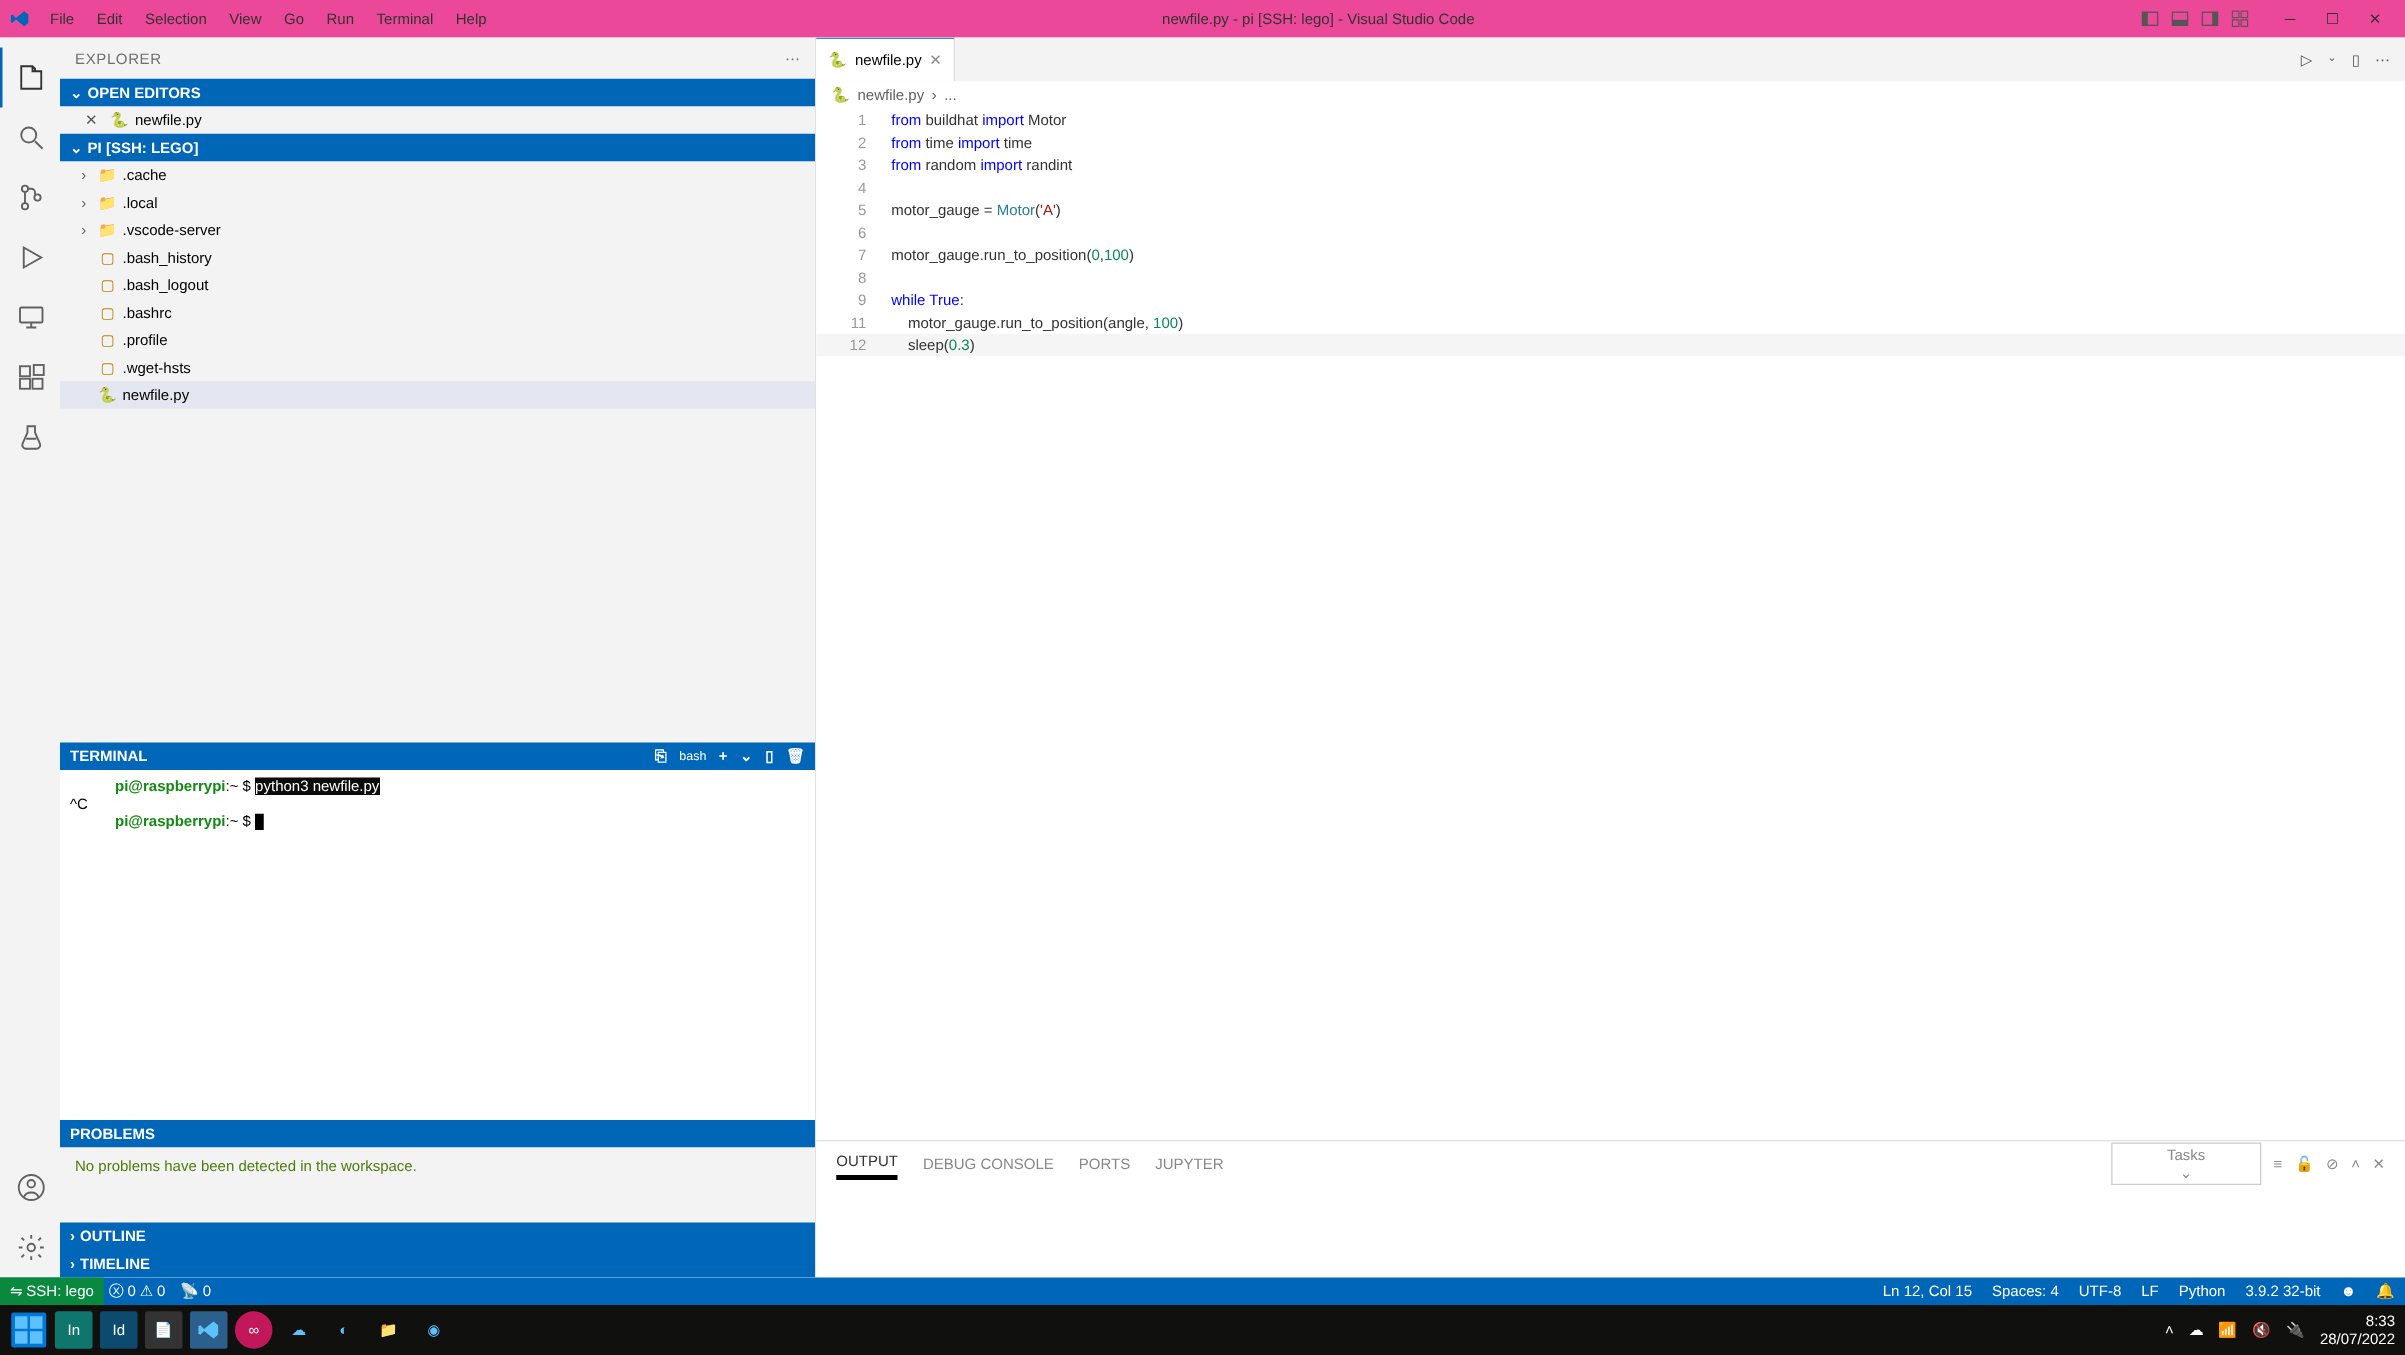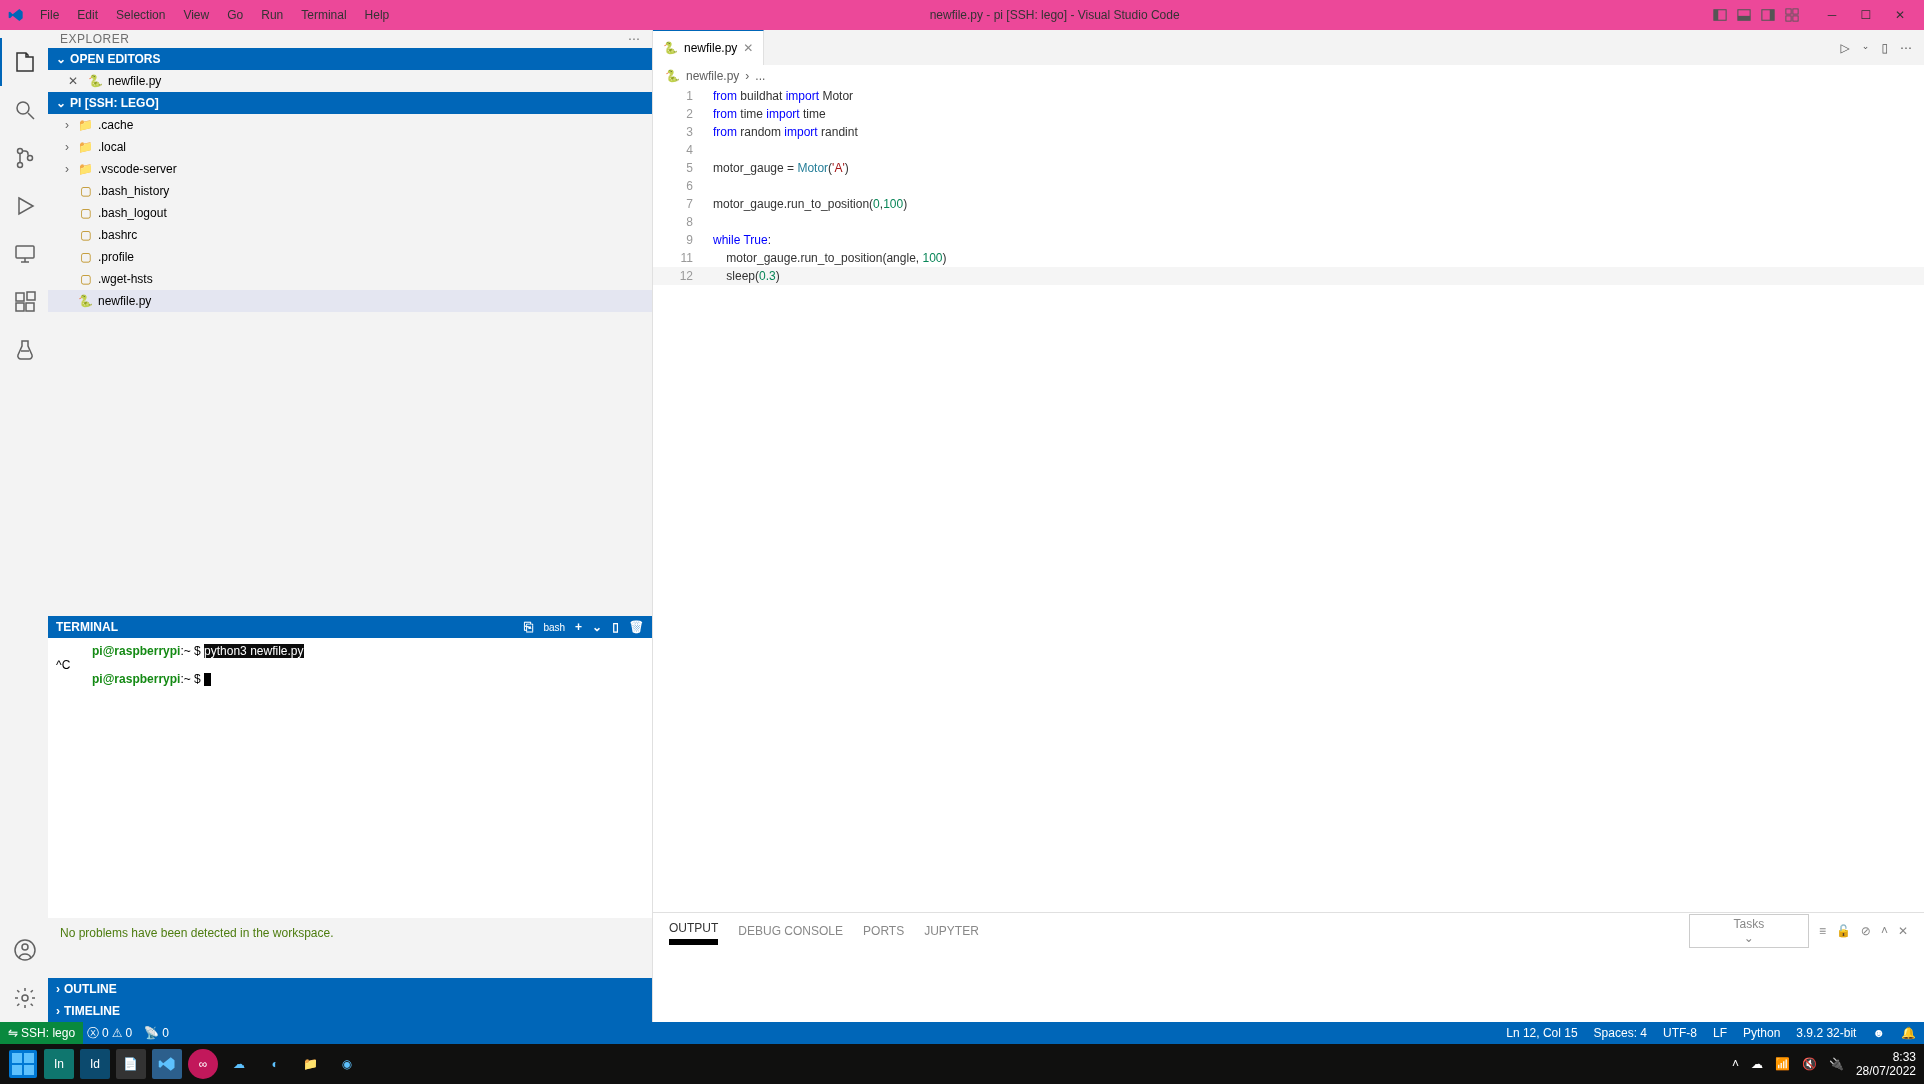--- a/index.html
+++ b/index.html
@@ -20,21 +20,21 @@
     .main { flex: 1; display: flex; overflow: hidden; }
     
     
     .activitybar { width: 48px; background: #f3f3f3; display: flex; flex-direction: column; align-items: center; padding-top: 8px; }
     .activitybar-item { width: 48px; height: 48px; display: flex; align-items: center; justify-content: center; cursor: pointer; color: #616161; border-left: 2px solid transparent; }
     .activitybar-item.active { border-left: 2px solid #0066b8; color: #333; }
     .activitybar-bottom { margin-top: auto; }
     
     
     .sidebar { width: 605px; background: #f3f3f3; display: flex; flex-direction: column; border-right: 1px solid #e0e0e0; }
-    .sidebar-header { height: 18px; display: flex; align-items: center; padding: 0 12px; color: #6f6f6f; font-size: 11px; }
+    .sidebar-header { height: 33px; display: flex; align-items: center; padding: 0 12px; color: #6f6f6f; font-size: 11px; }
     .sidebar-header-title { flex: 1; letter-spacing: 0.5px; }
     .sh-actions { display:flex; gap:4px;}
     .section-header { background: #0066b8; color: #fff; height: 22px; display: flex; align-items: center; padding: 0 8px; font-size: 11px; font-weight: bold; cursor:pointer;}
     .section-header .chev { margin-right: 4px; }
     .file-item { height: 22px; display: flex; align-items: center; padding-left: 20px; cursor: pointer; gap:4px;}
     .file-item.selected { background: #e4e6f1; }
     .file-item .icon { width:16px; text-align:center; }
     .tree-indent { padding-left: 12px; }
     .folder-icon { color: #b8860b; }
     .py-icon { color: #3572A5; }
@@ -67,21 +67,21 @@
     .gutter { width: 60px; text-align: right; padding-right: 20px; color: #999; user-select: none; }
     .code-content { white-space: pre; color:#333;}
     .kw { color: #0000ff; }
     .str { color: #a31515; }
     .num { color: #098658; }
     .cls { color: #267f99; }
     
     .panel { height: 110px; border-top:1px solid #e0e0e0; display:flex; flex-direction:column;}
     .panel-tabs { display:flex; gap:20px; padding:4px 16px; align-items:center; height:35px; color:#888; font-size:11px;}
     .panel-tab { cursor:pointer; padding:4px 0;}
-    .panel-tab.active { color:#333; border-bottom:6px solid #000000;}
+    .panel-tab.active { color:#333; border-bottom:4px solid #000000;}
     .panel-right { margin-left:auto; display:flex; gap:10px; align-items:center;}
     .tasks-select { border:1px solid #ccc; padding:2px 6px; width:120px; display:flex; align-items:center; justify-content:space-between; font-size:11px; cursor:pointer;flex-direction:column;}
     
     
     .statusbar { height: 22px; background: #0066b8; color: #fff; display: flex; align-items: center; padding: 0 8px; font-size: 12px; }
     .status-left { display: flex; gap: 12px; align-items:center;}
     .status-remote { background: #09893e; height:22px; margin:-0px -8px 0 -8px; padding: 0 8px; display:flex; align-items:center; gap:4px;}
     .status-right { margin-left: auto; display: flex; gap: 16px; align-items:center;}
     .status-item { cursor:pointer; display:flex; align-items:center; gap:3px;}
     
@@ -303,20 +303,23 @@
         </div>
       </div>
       <div class="terminal-body">
         <div><span class="term-green">pi@raspberrypi</span><span>:~ $ </span><span class="term-hl">python3 newfile.py</span></div>
         <div>^C</div>
         <div><span class="term-green">pi@raspberrypi</span><span>:~ $ </span><span class="term-cursor"></span></div>
       </div>
     </div>
 
     <div class="problems-section">
+      <div class="section-header">
+        <span>PROBLEMS</span>
+      </div>
       <div class="problems-body">No problems have been detected in the workspace.</div>
     </div>
 
     <div class="section-header">
       <span class="chev">›</span>
       <span>OUTLINE</span>
     </div>
     <div class="section-header">
       <span class="chev">›</span>
       <span>TIMELINE</span>

